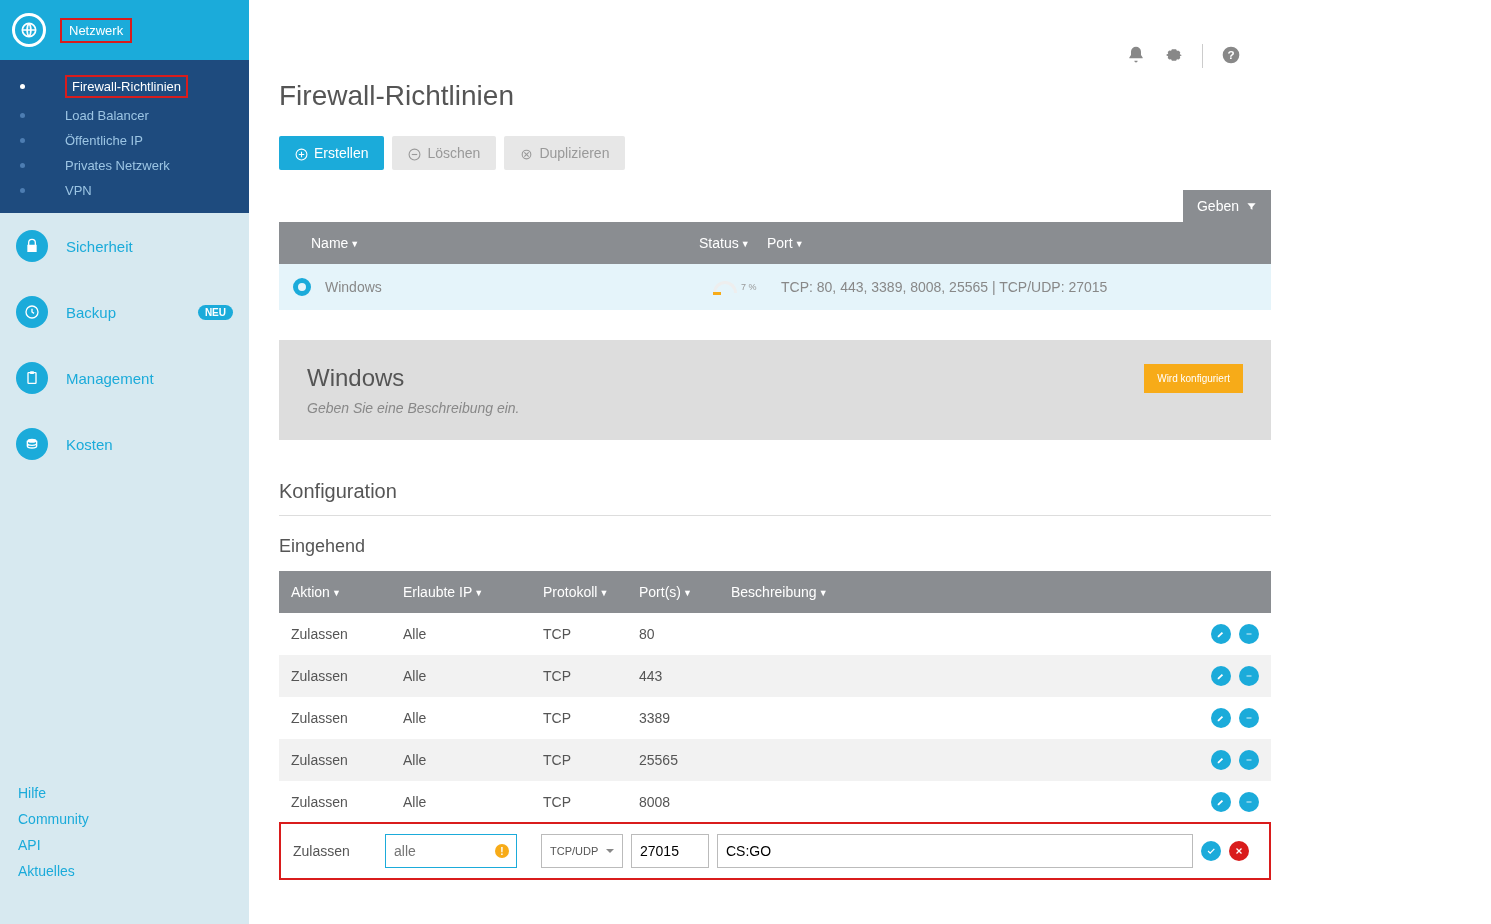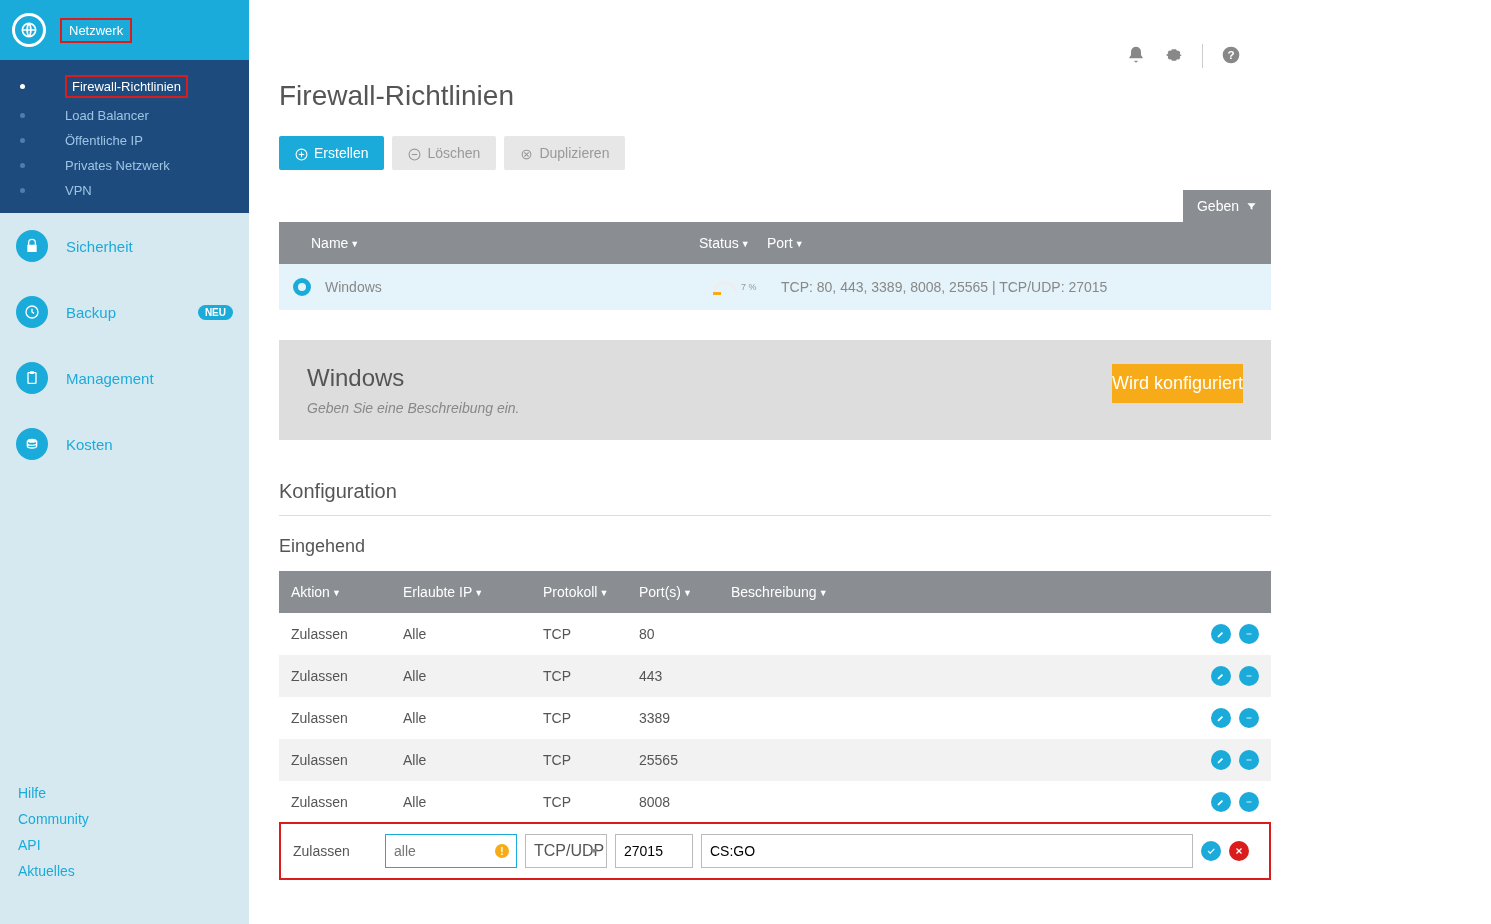--- a/index.html
+++ b/index.html
@@ -47,21 +47,21 @@
 .radio-sel { width: 18px; height: 18px; border: 5px solid #1babda; border-radius: 50%; margin-right: 14px; }
 .policy-row .pname { width: 388px; padding-left: 0; }
 .policy-row .pstatus { width: 68px; display: flex; align-items: center; }
 .gauge { width: 24px; height: 12px; border: 3px solid #eee; border-bottom: 0; border-top-left-radius: 14px; border-top-right-radius: 14px; position: relative; margin-right: 4px; }
 .gauge::before { content: ''; position: absolute; left: -3px; bottom: -2px; width: 8px; height: 3px; background: #f7ab18; }
 .pct { font-size: 9px; color: #999; }
 .policy-row .pport { flex: 1; }
 .gray-panel { background: #ddd; padding: 24px 28px; margin-top: 30px; display: flex; justify-content: space-between; align-items: flex-start; }
 .gray-panel h2 { font-size: 24px; font-weight: 400; color: #555; margin-bottom: 8px; }
 .gray-panel .desc { color: #888; font-style: italic; font-size: 14px; }
-.btn-yellow { background: #f7ab18; color: #fff; padding: 9px 0; border: none; font-size: 18px; cursor: pointer; }
+.btn-yellow { background: #f7ab18; color: #fff; padding: 9px 13px; border: none; font-size: 10px; cursor: pointer; }
 h3 { font-size: 20px; font-weight: 400; margin: 40px 0 12px; color: #555; }
 h3.sub { font-size: 18px; margin: 20px 0 14px; }
 .rules { }
 .rules-header { background: #8a8d91; color: #fff; display: flex; padding: 13px 12px; font-size: 14px; }
 .c-aktion { width: 112px; }
 .c-ip { width: 140px; }
 .c-proto { width: 96px; }
 .c-port { width: 92px; }
 .c-desc { flex: 1; }
 .c-actions { width: 70px; text-align: right; }
@@ -72,21 +72,21 @@
 .edit-icon { background: #1babda; margin-right: 8px; }
 .remove-icon { background: #1babda; }
 .confirm-icon { background: #1babda; margin-right: 8px; }
 .cancel-icon { background: #d91c1c; }
 .edit-icon svg, .remove-icon svg, .confirm-icon svg, .cancel-icon svg { width: 10px; height: 10px; fill: #fff; }
 .input-row { border: 2px solid #d91c1c; padding: 10px 12px; background: #fff; display: flex; align-items: center; font-size: 14px; margin-top: -1px; }
 .inp { border: 1px solid #1babda; height: 34px; padding: 0 8px; font-size: 14px; background: #fff; }
 .inp-ip { width: 132px; position: relative; }
 .inp-wrap { position: relative; display: inline-block; }
 .warn-icon { position: absolute; right: 8px; top: 50%; transform: translateY(-50%); width: 14px; height: 14px; background: #f7ab18; border-radius: 50%; color: #fff; font-size: 10px; font-weight: bold; display: flex; align-items: center; justify-content: center; }
-.select { border: 1px solid #bbb; height: 34px; padding: 0 22px 0 8px; font-size: 16px; background: #fff; position: relative; width: 82px; display: inline-flex; align-items: center; }
+.select { border: 1px solid #bbb; height: 34px; padding: 0 22px 0 8px; font-size: 11px; background: #fff; position: relative; width: 82px; display: inline-flex; align-items: center; margin-left: 16px; }
 .select::after { content: ''; position: absolute; right: 8px; top: 14px; border: 4px solid transparent; border-top-color: #888; }
 .inp-port { width: 78px; border: 1px solid #bbb; height: 34px; padding: 0 8px; font-size: 14px; }
 .inp-desc { flex: 1; border: 1px solid #bbb; height: 34px; padding: 0 8px; font-size: 14px; margin-right: 8px; }
 .input-row > * { margin-right: 8px; }
 .input-row .c-aktion { flex: 0 0 auto; width: 92px; margin-right: 0; }
 </style>
 </head>
 <body>
 
 <div class="layout">

